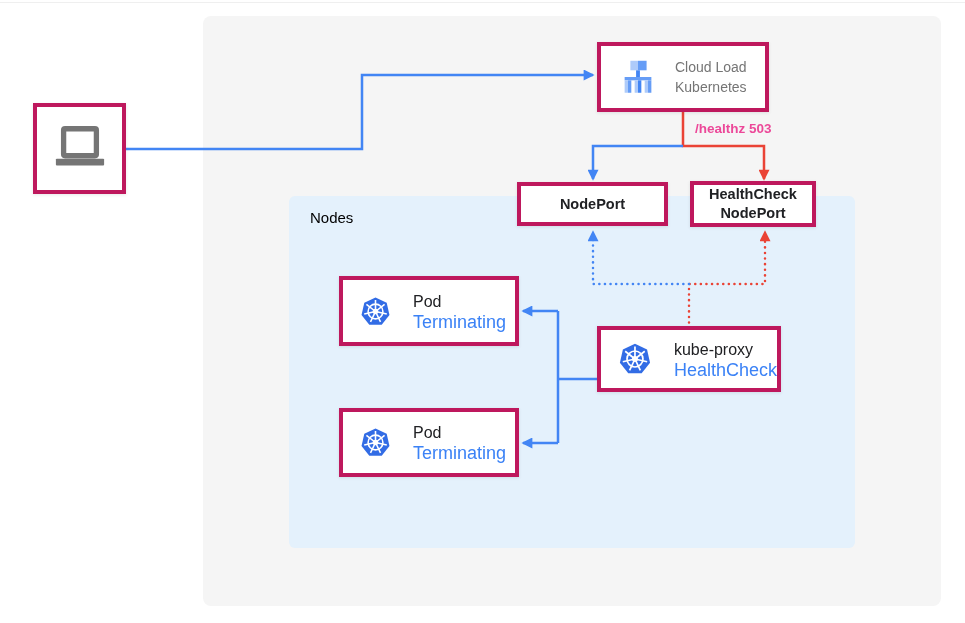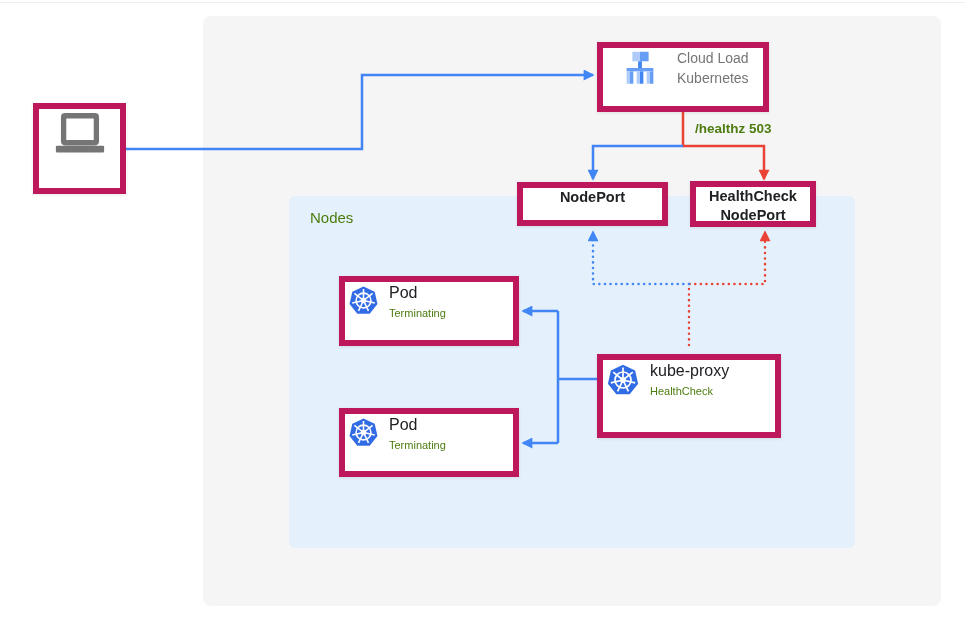--- a/index.html
+++ b/index.html
@@ -1,34 +1,34 @@
 <!DOCTYPE html>
 <html style="--accent_blue: #4285F4; --accent_red: #EA4335; --panel_bg: #F5F5F5; --nodes_bg: #E4F1FC; --k8s_blue: #326CE5; --icon_gray: #757575; --lb_light: #AECBFA; --lb_mid: #669DF6;"><head>
 <meta charset="utf-8">
 <style>
   html,body{margin:0;padding:0;background:#fff;font-family:"Liberation Sans",sans-serif;}
   #canvas{position:relative;width:965px;height:623px;background:#fff;overflow:hidden;}
   #top-divider{position:absolute;left:0;top:2px;width:100%;height:1px;background:#efefef;}
   #panel{position:absolute;left:203px;top:16px;width:738px;height:590px;background:var(--panel_bg);border-radius:8px;}
   #nodes-group{position:absolute;left:289px;top:196px;width:566px;height:352px;background:var(--nodes_bg);border-radius:6px;}
-  #nodes-label{position:absolute;left:21px;top:13px;font-size:15px;color:#4d7c0f;}
-  .box{position:absolute;background:#fff;border:6px solid #be185d;box-shadow:0 1px 3px rgba(60,64,67,.12);box-sizing:border-box;display:flex;}
+  #nodes-label{position:absolute;left:21px;top:13px;font-size:15px;color:#000000;}
+  .box{position:absolute;background:#fff;border:4px solid #be185d;box-shadow:0 1px 3px rgba(60,64,67,.12);box-sizing:border-box;display:flex;align-items:center;}
   #client-box{left:33px;top:103px;width:93px;height:91px;justify-content:center;}
   #clb-box{left:597px;top:42px;width:172px;height:70px;padding-left:16px;gap:16px;}
   .clb-text{font-size:14px;line-height:20px;color:#757575;}
   #nodeport-box{left:517px;top:182px;width:151px;height:44px;justify-content:center;}
   #healthcheck-box{left:690px;top:181px;width:126px;height:46px;justify-content:center;text-align:center;}
   .port-label{font-size:14.5px;font-weight:700;color:#202124;line-height:19px;}
-  .svc-box{gap:7px;}
+  .svc-box{padding-left:14px;gap:19px;}
   #pod1-box{left:339px;top:276px;width:180px;height:70px;}
   #pod2-box{left:339px;top:408px;width:180px;height:69px;}
-  #kubeproxy-box{left:597px;top:354px;width:184px;height:84px;}
+  #kubeproxy-box{left:597px;top:326px;width:184px;height:66px;}
   .svc-title{font-size:16px;color:#202124;line-height:21px;}
-  .svc-sub{font-size:11px;color:#4d7c0f;line-height:20px;}
-  #healthz-label{position:absolute;left:695px;top:121px;font-size:13.5px;font-weight:700;color:#4d7c0f;}
+  .svc-sub{font-size:18px;color:#3b82f6;line-height:20px;}
+  #healthz-label{position:absolute;left:695px;top:121px;font-size:13.5px;font-weight:700;color:#ec4899;}
   #connectors{position:absolute;left:0;top:0;z-index:2;}
   .box,#healthz-label{z-index:3;}
   #nodes-group{z-index:1;}
   .line{fill:none;stroke-width:2.5px;}
   .stroke-blue{stroke:var(--accent_blue);}
   .stroke-red{stroke:var(--accent_red);}
   .dotted{stroke-dasharray:0.1 5.5;stroke-linecap:round;}
   .fill-blue{fill:var(--accent_blue);}
   .fill-red{fill:var(--accent_red);}
 </style>

